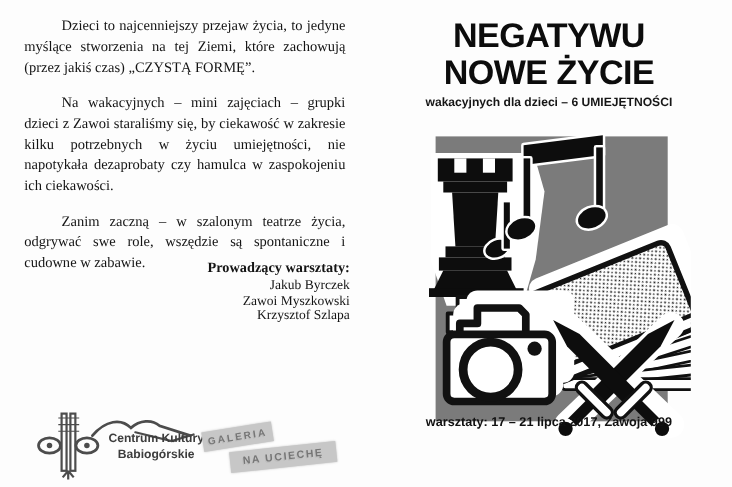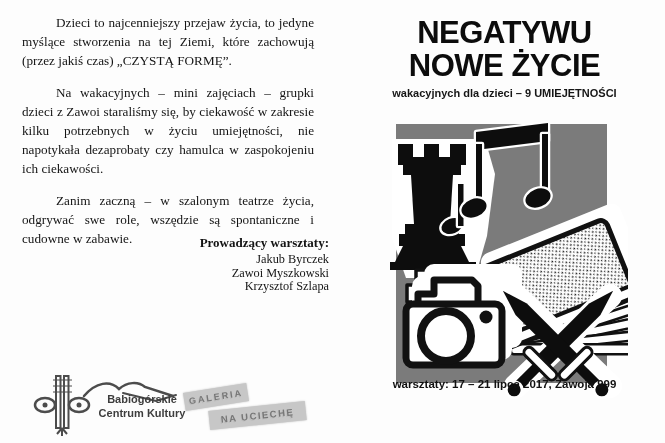--- a/index.html
+++ b/index.html
@@ -1,21 +1,21 @@
 <!DOCTYPE html>
 <html><head>
 <meta charset="utf-8">
 <style>
   html,body{margin:0;padding:0;}
   body{
     width:665px;height:443px;position:relative;overflow:hidden;
     background:#fdfdfd;color:#111;
     font-family:"Liberation Serif", serif;
   }
-  .page{position:absolute;top:0;height:398px;padding-left:11px;}
+  .page{position:absolute;top:0;height:398px;}
   .page-left{left:0;width:333px;}
   .page-right{left:333px;width:332px;font-family:"Liberation Sans", sans-serif;}
 
   
   .body-text{position:absolute;left:22px;top:14px;width:292px;
     font-size:13.2px;line-height:18.8px;text-align:justify;color:#141414;}
   .body-text p{margin:0 0 14px 0;text-indent:34px;}
   .leaders{position:absolute;right:15px;top:236px;text-align:right;
     font-size:12.3px;line-height:13.8px;color:#141414;}
   .leaders .heading{font-weight:bold;font-size:13px;margin-bottom:3px;}
@@ -77,37 +77,37 @@
         <circle cx="53" cy="33" r="2.5" fill="#4c4c4c" stroke="none"></circle>
         <path d="M36,56 l-5,6 M36,56 l5,6 M36,56 v8" stroke-width="2"></path>
       </g>
 
       <g stroke="#4c4c4c" fill="none" stroke-width="2.5" stroke-linecap="round">
         <path d="M58,24 C70,10 84,8 93,17 C101,10 112,9 119,15 L147,24"></path>
         <path d="M97,21 L130,29 L150,23" stroke-width="2"></path>
       </g>
     </svg>
     <div class="logo-text">
+      <div>Centrum Kultury</div>
       <div>Babiogórskie</div>
-      <div>Centrum Kultury</div>
     </div>
   </div>
 
   <div class="stamp stamp-1">GALERIA</div>
   <div class="stamp stamp-2">NA UCIECHĘ</div>
 </div>
 
 <div class="page page-right">
   <div class="title">
     <div>NEGATYWU</div>
     <div>NOWE ŻYCIE</div>
   </div>
 
   <div class="subtitle">
-    <div>wakacyjnych dla dzieci – 9 UMIEJĘTNOŚCI</div>
+    <div>wakacyjnych dla dzieci – 6 UMIEJĘTNOŚCI</div>
   </div>
 
   <svg class="illustration" viewBox="0 0 240 288">
     <defs>
       <pattern id="stip" width="5" height="5" patternUnits="userSpaceOnUse" patternTransform="rotate(-20)">
         <rect width="5" height="5" fill="#ffffff"></rect>
         <circle cx="1.2" cy="1.4" r="0.9" fill="#1a1a1a"></circle>
         <circle cx="3.6" cy="3.8" r="0.75" fill="#1a1a1a"></circle>
       </pattern>
     </defs>

